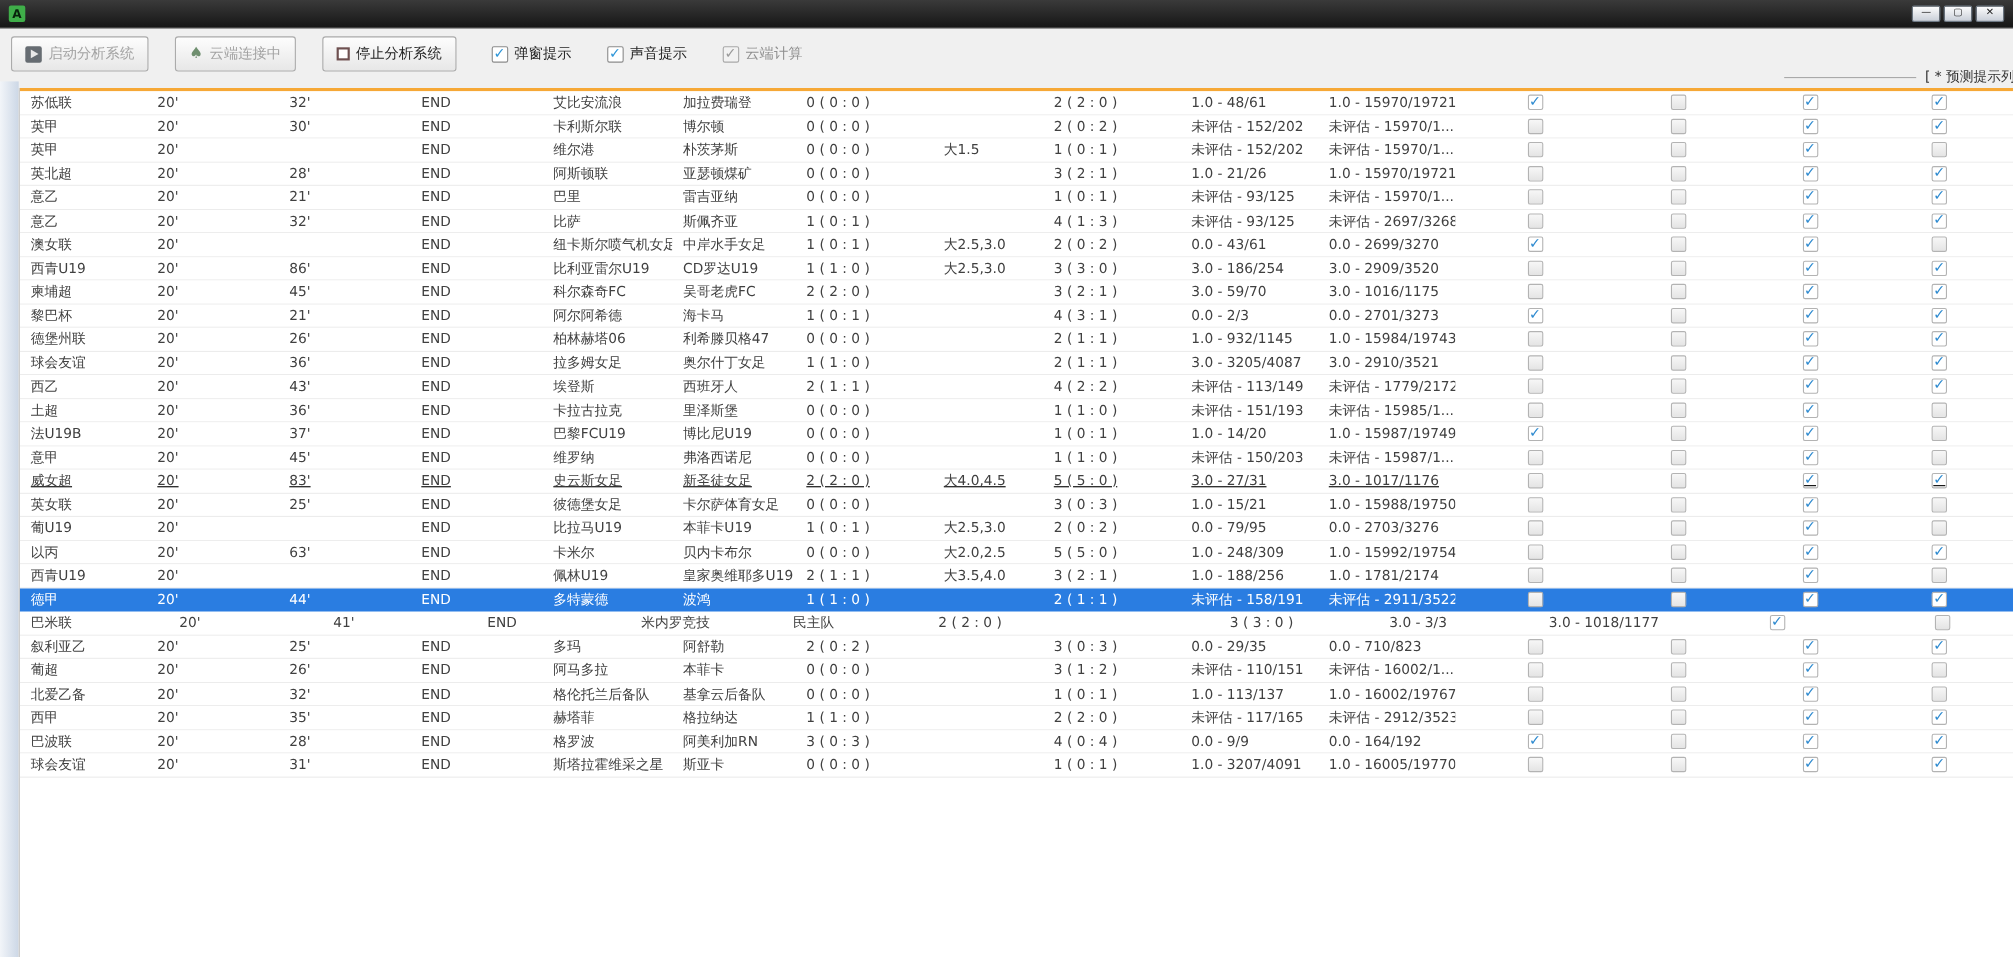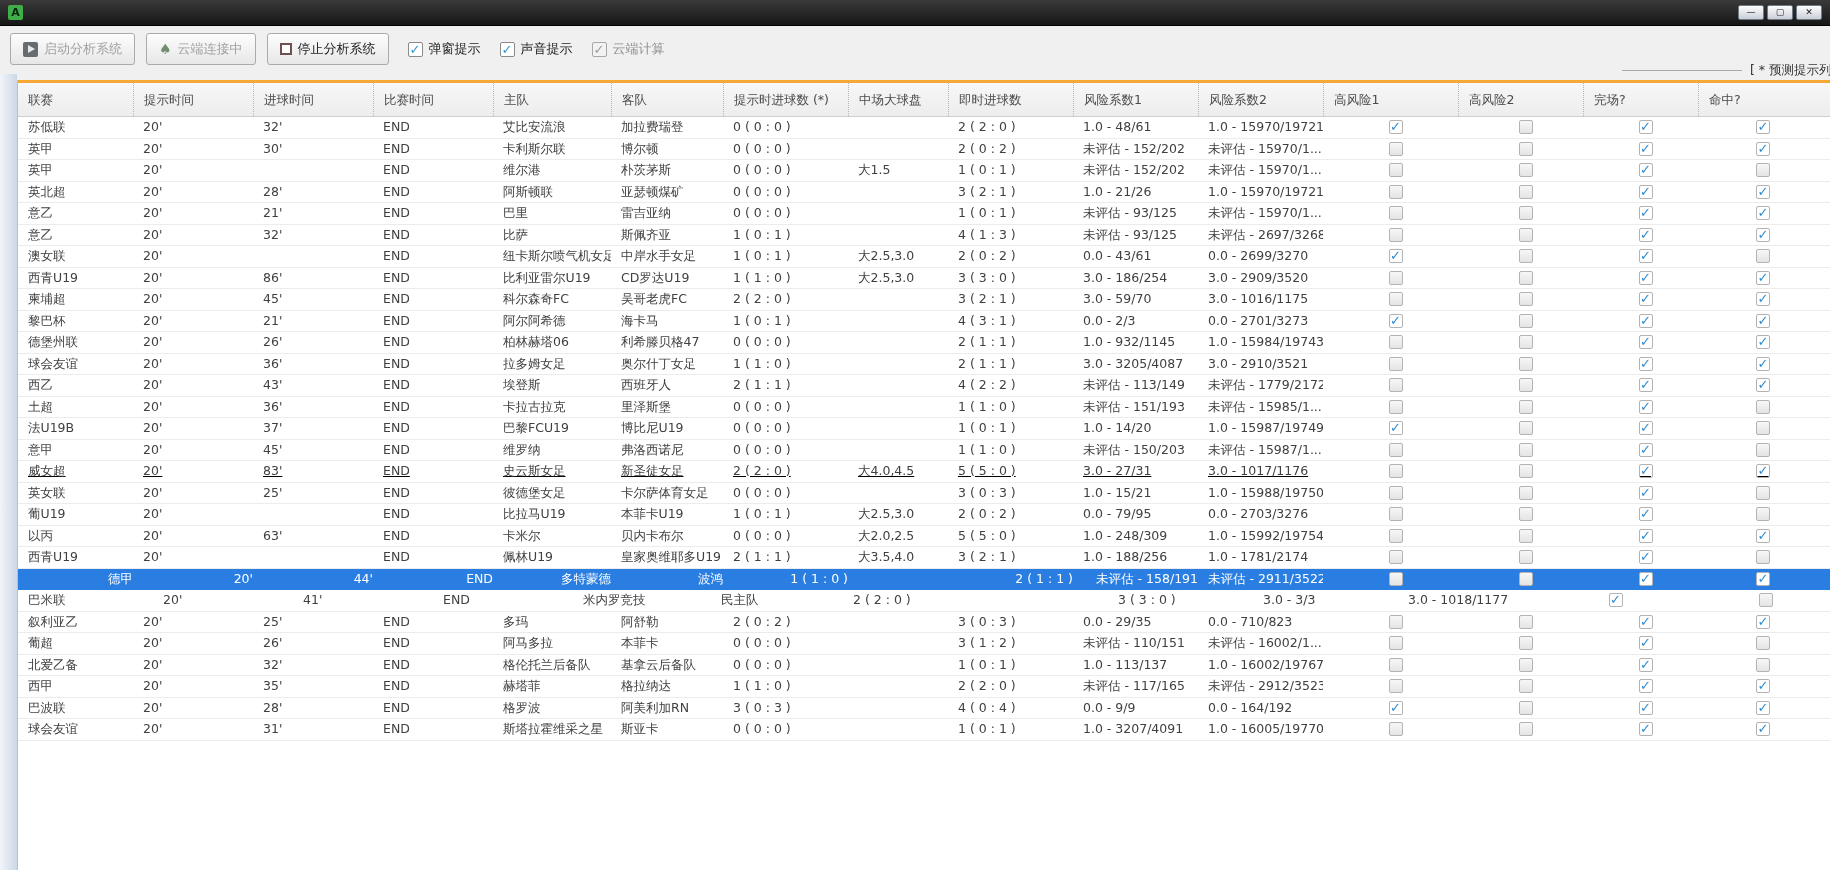--- a/index.html
+++ b/index.html
@@ -19,21 +19,21 @@
   }
   .title-text{ font-size:12px; white-space:nowrap; overflow:hidden; }
   .win-controls{ margin-left:auto; display:flex; gap:3px; }
   .win-btn{
     width:26px; height:15px; font-size:9px; line-height:13px; text-align:center;
     color:#222; background:linear-gradient(#fdfdfd,#c9cfd8); border:1px solid #6f7a86;
     border-radius:2px; cursor:default;
   }
 
   
-  .toolbar{ height:46px; background:#f0f0f0; display:flex; align-items:center; padding:0 10px; gap:11px; }
+  .toolbar{ height:46px; background:#f0f0f0; display:flex; align-items:center; padding:0 10px; gap:24px; }
   .tbtn{
     height:32px; display:flex; align-items:center; gap:6px; padding:0 12px;
     background:linear-gradient(#fdfdfd,#e7e7e7); border:1px solid #ababab; border-radius:3px;
     font-size:13px; color:#222;
   }
   .tbtn.disabled{ color:#a2a2a2; }
   .icon-play{
     width:15px; height:15px; background:#666c72; border-radius:2px; position:relative; flex:0 0 auto;
   }
   .icon-play::after{
@@ -68,21 +68,21 @@
   .grid-header .hcell{
     font-size:12.5px; color:#4a4a4a; line-height:33px; padding-left:10px;
     border-left:1px dotted #b5b5b5; white-space:nowrap; overflow:hidden;
   }
   .grid-header .hcell:first-child{ border-left:none; }
   .grid-row{ display:grid; height:21.5px; border-bottom:1px solid #ececec; background:#fff; }
   .grid-row .cell{
     font-size:12.5px; color:#404040; line-height:20px; padding-left:10px;
     white-space:nowrap; overflow:hidden;
   }
-  .grid-row.selected{ background:#2a7de1; border-bottom-color:#2a7de1;text-align:right; }
+  .grid-row.selected{ background:#2a7de1; border-bottom-color:#2a7de1; }
   .grid-row.selected .cell{ color:#fff; }
   .cbcell{ display:flex; align-items:center; justify-content:center; }
   .cb{
     width:14px; height:14px; border:1px solid #b3b3b3; border-radius:2px;
     background:linear-gradient(#f7f7f7,#e4e4e4);
     font-size:13px; font-weight:bold; color:#2f8bd0; line-height:12px; text-align:center;
   }
   .cb.on{ background:#fff; }
   .cb.on::after{ content:"\2713"; }
 </style>
@@ -127,37 +127,20 @@
 
 <div class="predict-label">
   <span class="line"></span>
   <span>[ * 预测提示列表</span>
 </div>
 
 <div class="left-strip"></div>
 
 <div class="panel">
   <div class="accent"></div>
-  <div class="grid-header" id="gridHeader" style="grid-template-columns: 115px 120px 120px 120px 118px 112px 125px 100px 125px 125px 125px 135px 125px 115px 120px;">
-      <div class="hcell">联赛</div>
-      <div class="hcell">提示时间</div>
-      <div class="hcell">进球时间</div>
-      <div class="hcell">比赛时间</div>
-      <div class="hcell">主队</div>
-      <div class="hcell">客队</div>
-      <div class="hcell">提示时进球数 (*)</div>
-      <div class="hcell">中场大球盘</div>
-      <div class="hcell">即时进球数</div>
-      <div class="hcell">风险系数1</div>
-      <div class="hcell">风险系数2</div>
-      <div class="hcell">高风险1</div>
-      <div class="hcell">高风险2</div>
-      <div class="hcell">完场?</div>
-      <div class="hcell">命中?</div>
-    </div>
   <div id="gridBody">
       <div class="grid-row" style="grid-template-columns: 115px 120px 120px 120px 118px 112px 125px 100px 125px 125px 125px 135px 125px 115px 120px;">
         <div class="cell">苏低联</div>
         <div class="cell">20'</div>
         <div class="cell">32'</div>
         <div class="cell">END</div>
         <div class="cell">艾比安流浪</div>
         <div class="cell">加拉费瑞登</div>
         <div class="cell">0 ( 0 : 0 )</div>
         <div class="cell"></div>

